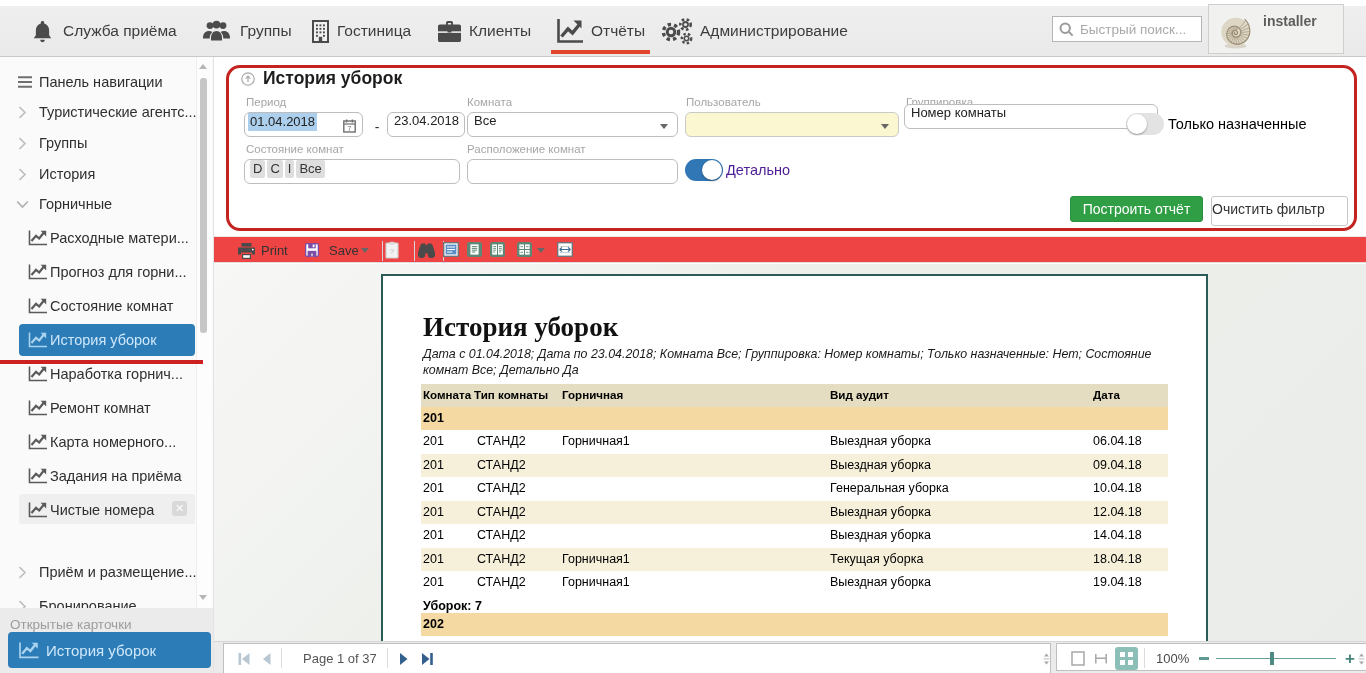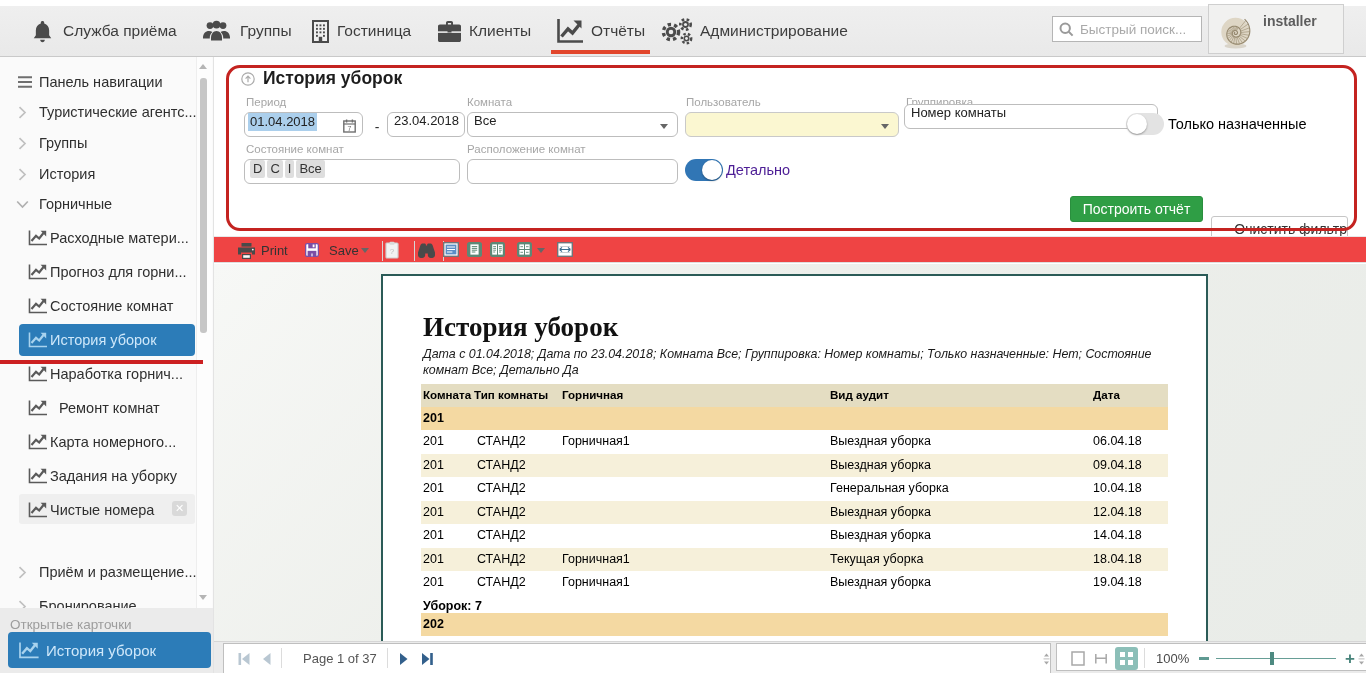--- a/index.html
+++ b/index.html
@@ -42,21 +42,21 @@
 
 
 #fheader { position:absolute; left:49px; top:11px; font-size:17.5px; font-weight:bold; color:#1d1d1d; }
 .flabel { position:absolute; color:#a6a6a6; font-size:11.5px; }
 .finput { position:absolute; height:25px; border:1px solid #bdbdbd; border-radius:6px; background:#fff; font-size:13px; color:#222; display:flex; align-items:flex-start; padding:0 6px; }
 .fsel::after { content:""; position:absolute; right:9px; top:11px; border:4px solid transparent; border-top:5px solid #666; }
 .toggle { position:absolute; width:38px; height:22px; border-radius:11px; }
 .knob { position:absolute; top:1px; width:20px; height:20px; border-radius:50%; background:#fff; box-shadow:0 1px 2px rgba(0,0,0,.35); }
 .chip { display:inline-block; background:#dedede; border-radius:2px; color:#333; font-size:13px; padding:0px 3px; margin-right:2px; line-height:18px;}
 #btn-green { position:absolute; left:856px; top:139px; width:133px; height:26px; background:#2f9e45; border:1px solid #2a8f3e; border-radius:3px; color:#fff; font-size:14px; text-align:center; line-height:24px; }
-#btn-white { position:absolute; left:997px; top:139px; width:137px; height:30px; background:#fff; border:1px solid #c6c6c6; border-radius:3px; color:#333; font-size:14px; text-align:right; line-height:24px;margin-top:20px; }
+#btn-white { position:absolute; left:997px; top:139px; width:137px; height:30px; background:#fff; border:1px solid #c6c6c6; border-radius:3px; color:#333; font-size:14px; text-align:left; line-height:24px; }
 
 
 #toolbar { position:absolute; left:0; top:179px; width:1153px; height:27px; background:#ef4444; border-top:1px solid #e8e8e8; border-bottom:1px solid #dedede; color:#333; font-size:13px; }
 .tsep { width:1px; height:20px; background:#d6d6d6; margin:0 6px; }
 
 
 #report { position:absolute; left:0; top:207px; width:1153px; height:377px; background:linear-gradient(135deg,#f7f8f6 0%, #edefeb 40%, #e9ece8 100%); overflow:hidden; }
 #page { position:absolute; left:167px; top:10px; width:827px; height:380px; background:#fff; border:2px solid #2b5b57; border-bottom:none; }
 
 
@@ -236,21 +236,21 @@
         <span style="margin-left:50px;">История уборок</span>
       </div>
     <div class="item sub" style="top:302px;">
         <svg class="ci" width="19" height="16" viewBox="0 0 19 16">
           <path d="M1.5 0.5v14H19" stroke="#5a5a5a" stroke-width="1.6" fill="none"></path>
           <path d="M3.5 11 8 5.8l3.2 2.7L15.5 3" stroke="#5a5a5a" stroke-width="2.2" fill="none"></path>
           <path d="M12.6 0.8h5.6v5.6z" fill="#5a5a5a"></path>
         </svg>
         <span style="margin-left:50px;">Наработка горнич...</span>
       </div>
-    <div class="item sub" style="top:336px;padding-left:9px;">
+    <div class="item sub" style="top:336px;">
         <svg class="ci" width="19" height="16" viewBox="0 0 19 16">
           <path d="M1.5 0.5v14H19" stroke="#5a5a5a" stroke-width="1.6" fill="none"></path>
           <path d="M3.5 11 8 5.8l3.2 2.7L15.5 3" stroke="#5a5a5a" stroke-width="2.2" fill="none"></path>
           <path d="M12.6 0.8h5.6v5.6z" fill="#5a5a5a"></path>
         </svg>
         <span style="margin-left:50px;">Ремонт комнат</span>
       </div>
     <div class="item sub" style="top:370px;">
         <svg class="ci" width="19" height="16" viewBox="0 0 19 16">
           <path d="M1.5 0.5v14H19" stroke="#5a5a5a" stroke-width="1.6" fill="none"></path>
@@ -258,21 +258,21 @@
           <path d="M12.6 0.8h5.6v5.6z" fill="#5a5a5a"></path>
         </svg>
         <span style="margin-left:50px;">Карта номерного...</span>
       </div>
     <div class="item sub" style="top:404px;">
         <svg class="ci" width="19" height="16" viewBox="0 0 19 16">
           <path d="M1.5 0.5v14H19" stroke="#5a5a5a" stroke-width="1.6" fill="none"></path>
           <path d="M3.5 11 8 5.8l3.2 2.7L15.5 3" stroke="#5a5a5a" stroke-width="2.2" fill="none"></path>
           <path d="M12.6 0.8h5.6v5.6z" fill="#5a5a5a"></path>
         </svg>
-        <span style="margin-left:50px;">Задания на уборку</span>
+        <span style="margin-left:50px;">Задания на приёма</span>
       </div>
     <div id="hover-item"></div>
     <div class="item sub" style="top:438px;">
         <svg class="ci" width="19" height="16" viewBox="0 0 19 16">
           <path d="M1.5 0.5v14H19" stroke="#5a5a5a" stroke-width="1.6" fill="none"></path>
           <path d="M3.5 11 8 5.8l3.2 2.7L15.5 3" stroke="#5a5a5a" stroke-width="2.2" fill="none"></path>
           <path d="M12.6 0.8h5.6v5.6z" fill="#5a5a5a"></path>
         </svg>
         <span style="margin-left:50px;">Чистые номера</span>
       </div>

